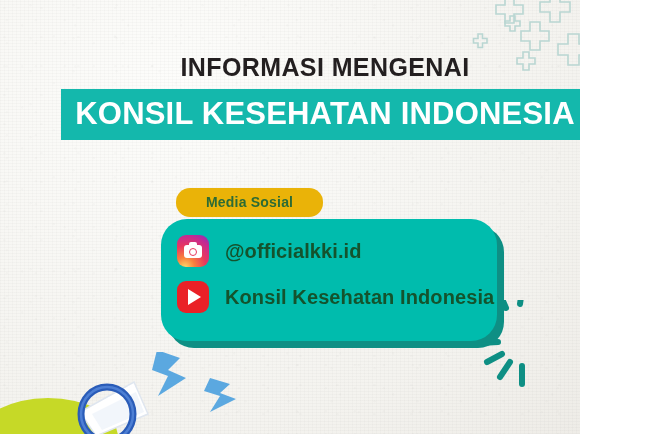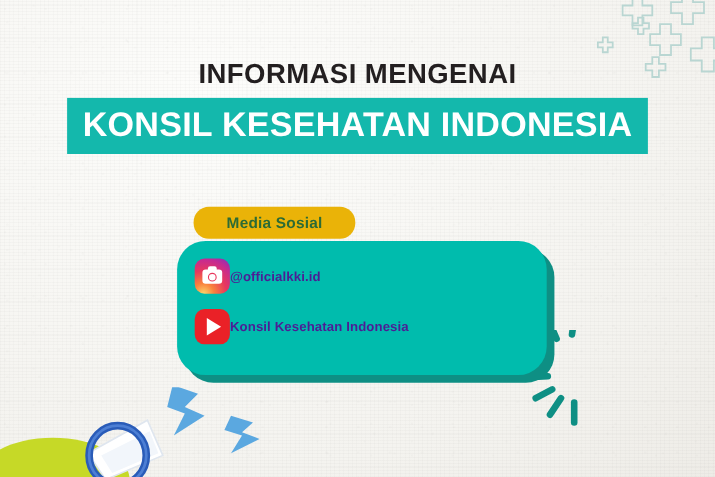--- a/index.html
+++ b/index.html
@@ -5,21 +5,21 @@
   html, body {
     margin: 0;
     padding: 0;
     background: #ffffff;
   }
   body {
     font-family: "Liberation Sans", sans-serif;
   }
   #poster {
     position: relative;
-    width: 650px;
+    width: 580px;
     height: 434px;
     overflow: hidden;
     background: #f7f6f3;
   }
   
   .paper-bg {
     position: absolute;
     inset: 0;
     background:
       repeating-linear-gradient(0deg,  rgba(0,0,0,0.018) 0px, rgba(0,0,0,0.018) 1px, rgba(255,255,255,0) 1px, rgba(255,255,255,0) 3px),
@@ -124,23 +124,23 @@
   .social-row.row-1 { top: 62px; }
   .social-icon {
     width: 32px;
     height: 32px;
     border-radius: 9px;
     flex: 0 0 auto;
     position: relative;
     overflow: hidden;
   }
   .social-label {
-    margin-left: 0;
-    color: #4c1d95;
-    font-size: 12px;
+    margin-left: 16px;
+    color: #14532d;
+    font-size: 20px;
     font-weight: bold;
     letter-spacing: .1px;
     white-space: nowrap;
   }
   
   .ig-square {
     background:
       radial-gradient(circle at 25% 100%, #fdd56a 0%, #f9813d 24%, #e8385e 52%, #c52a92 78%, #7a35c2 100%);
   }
   .ig-cam {

